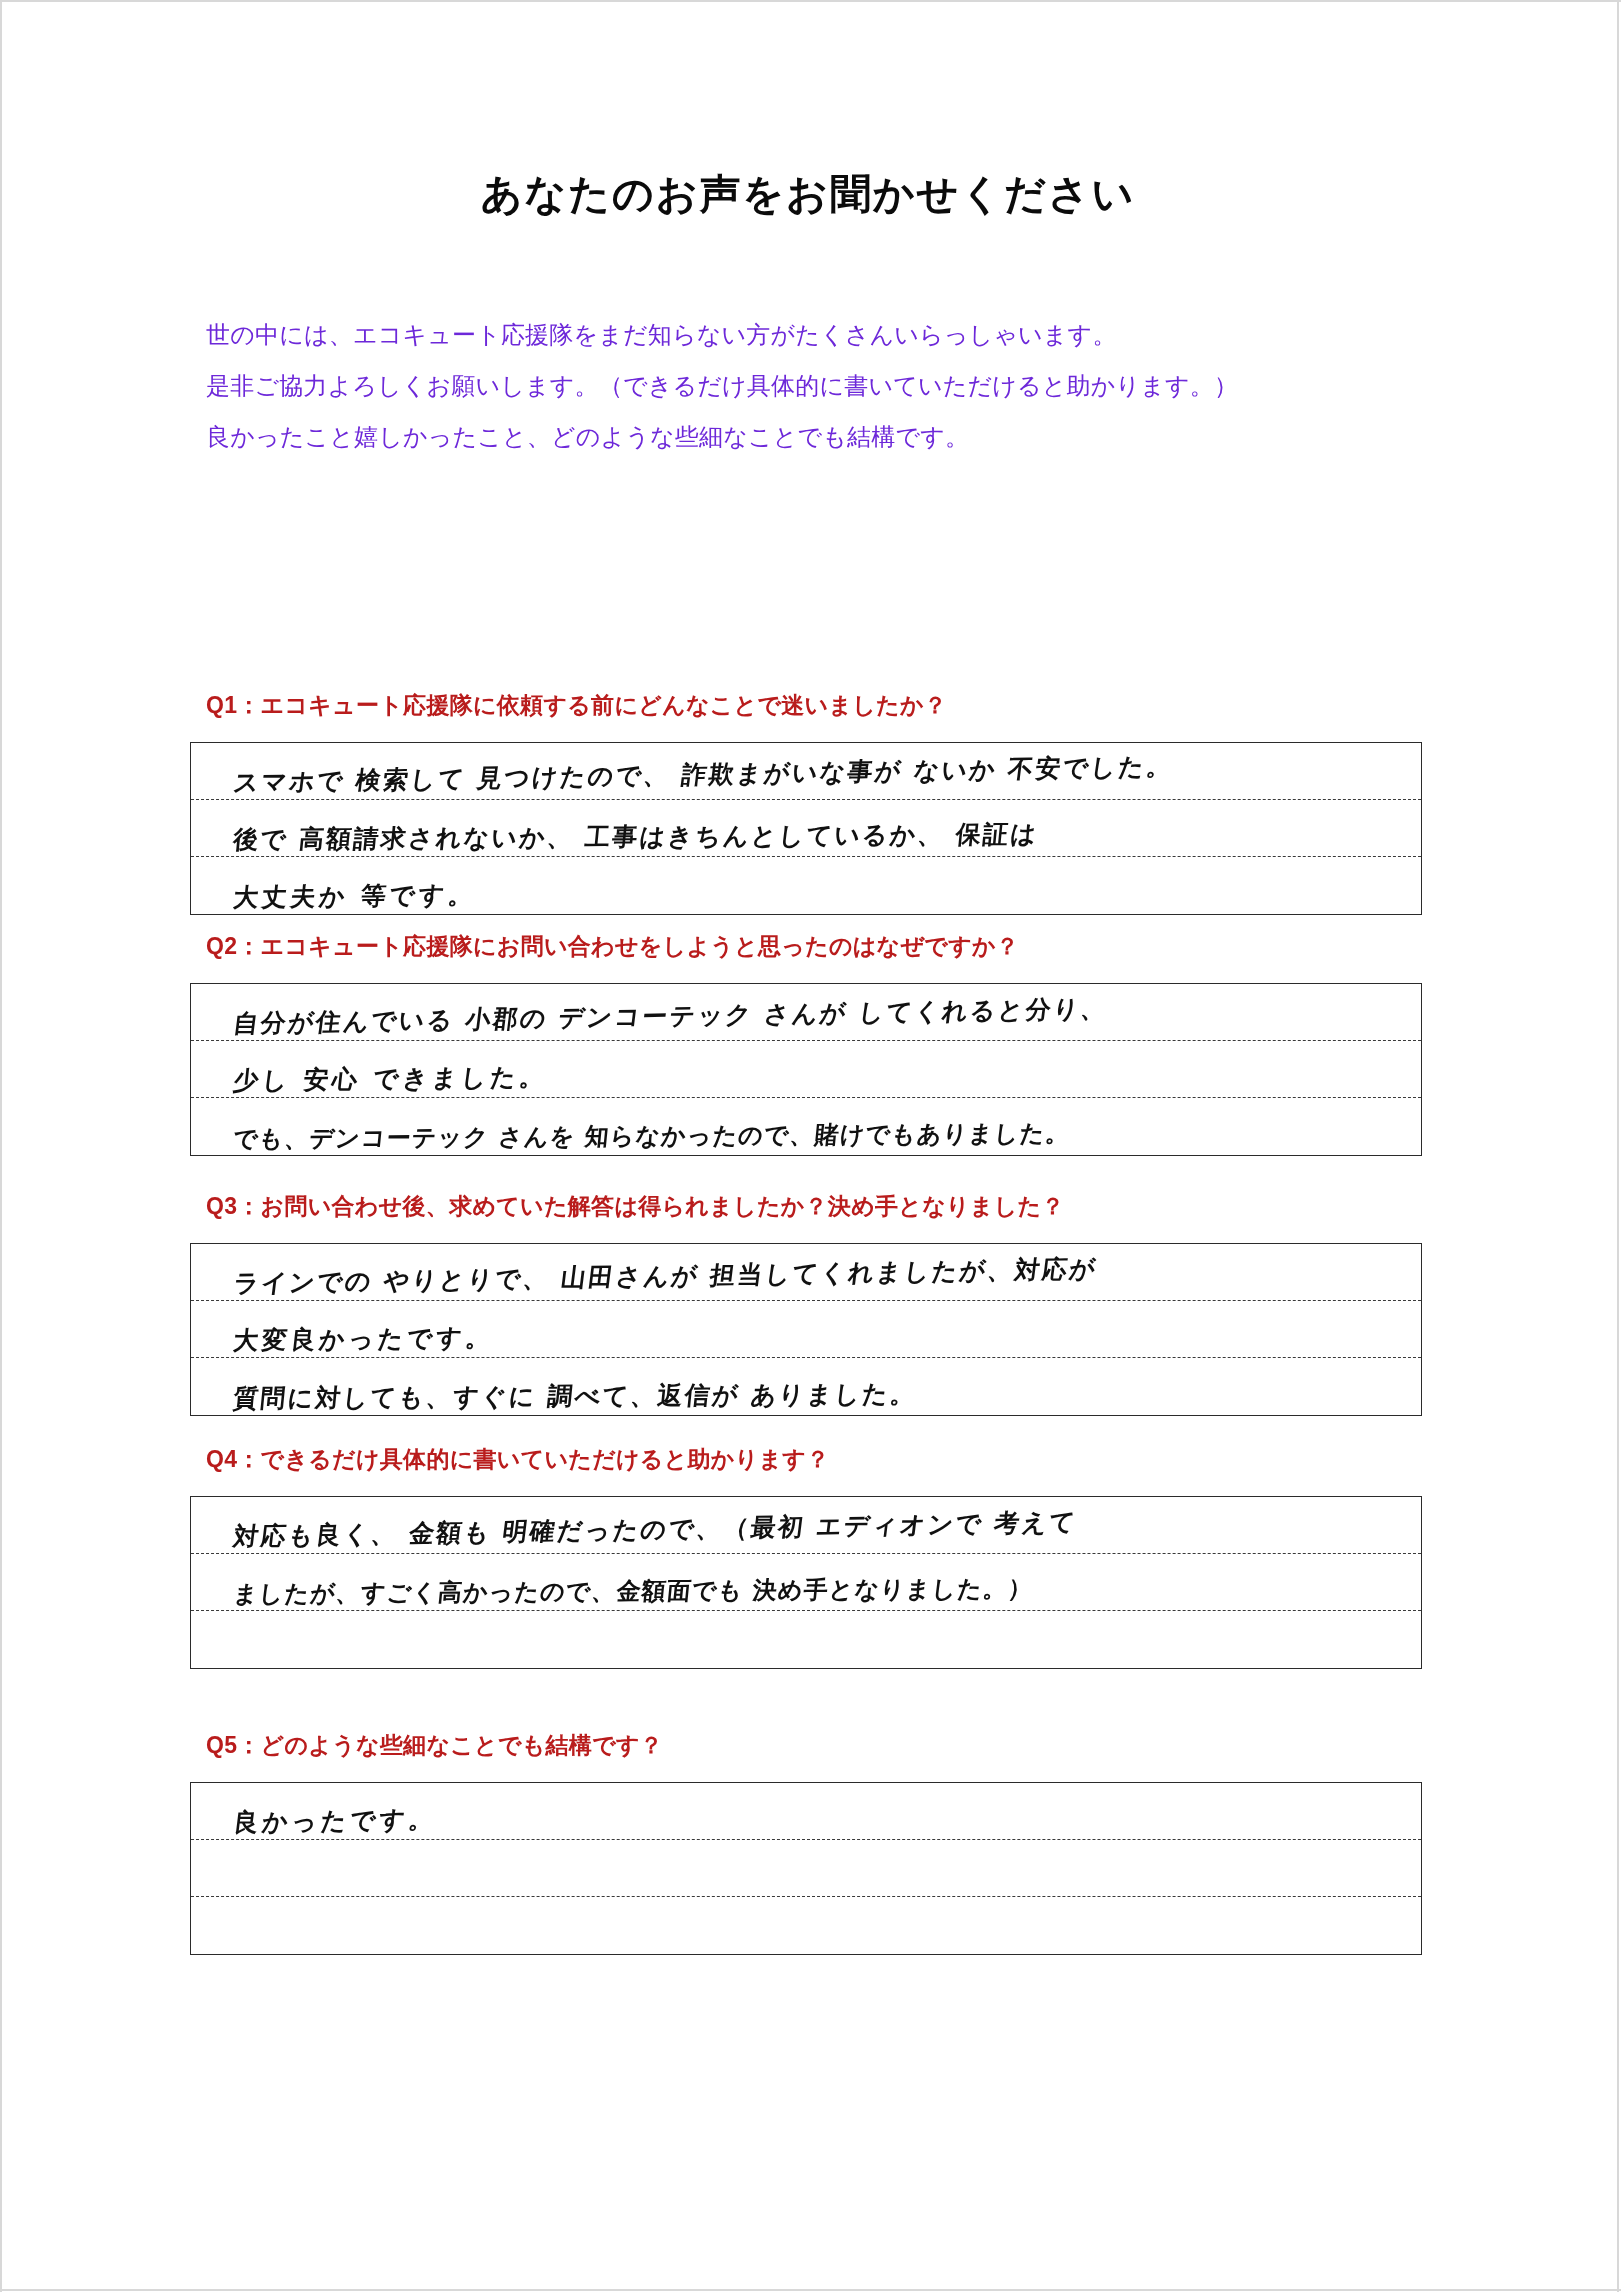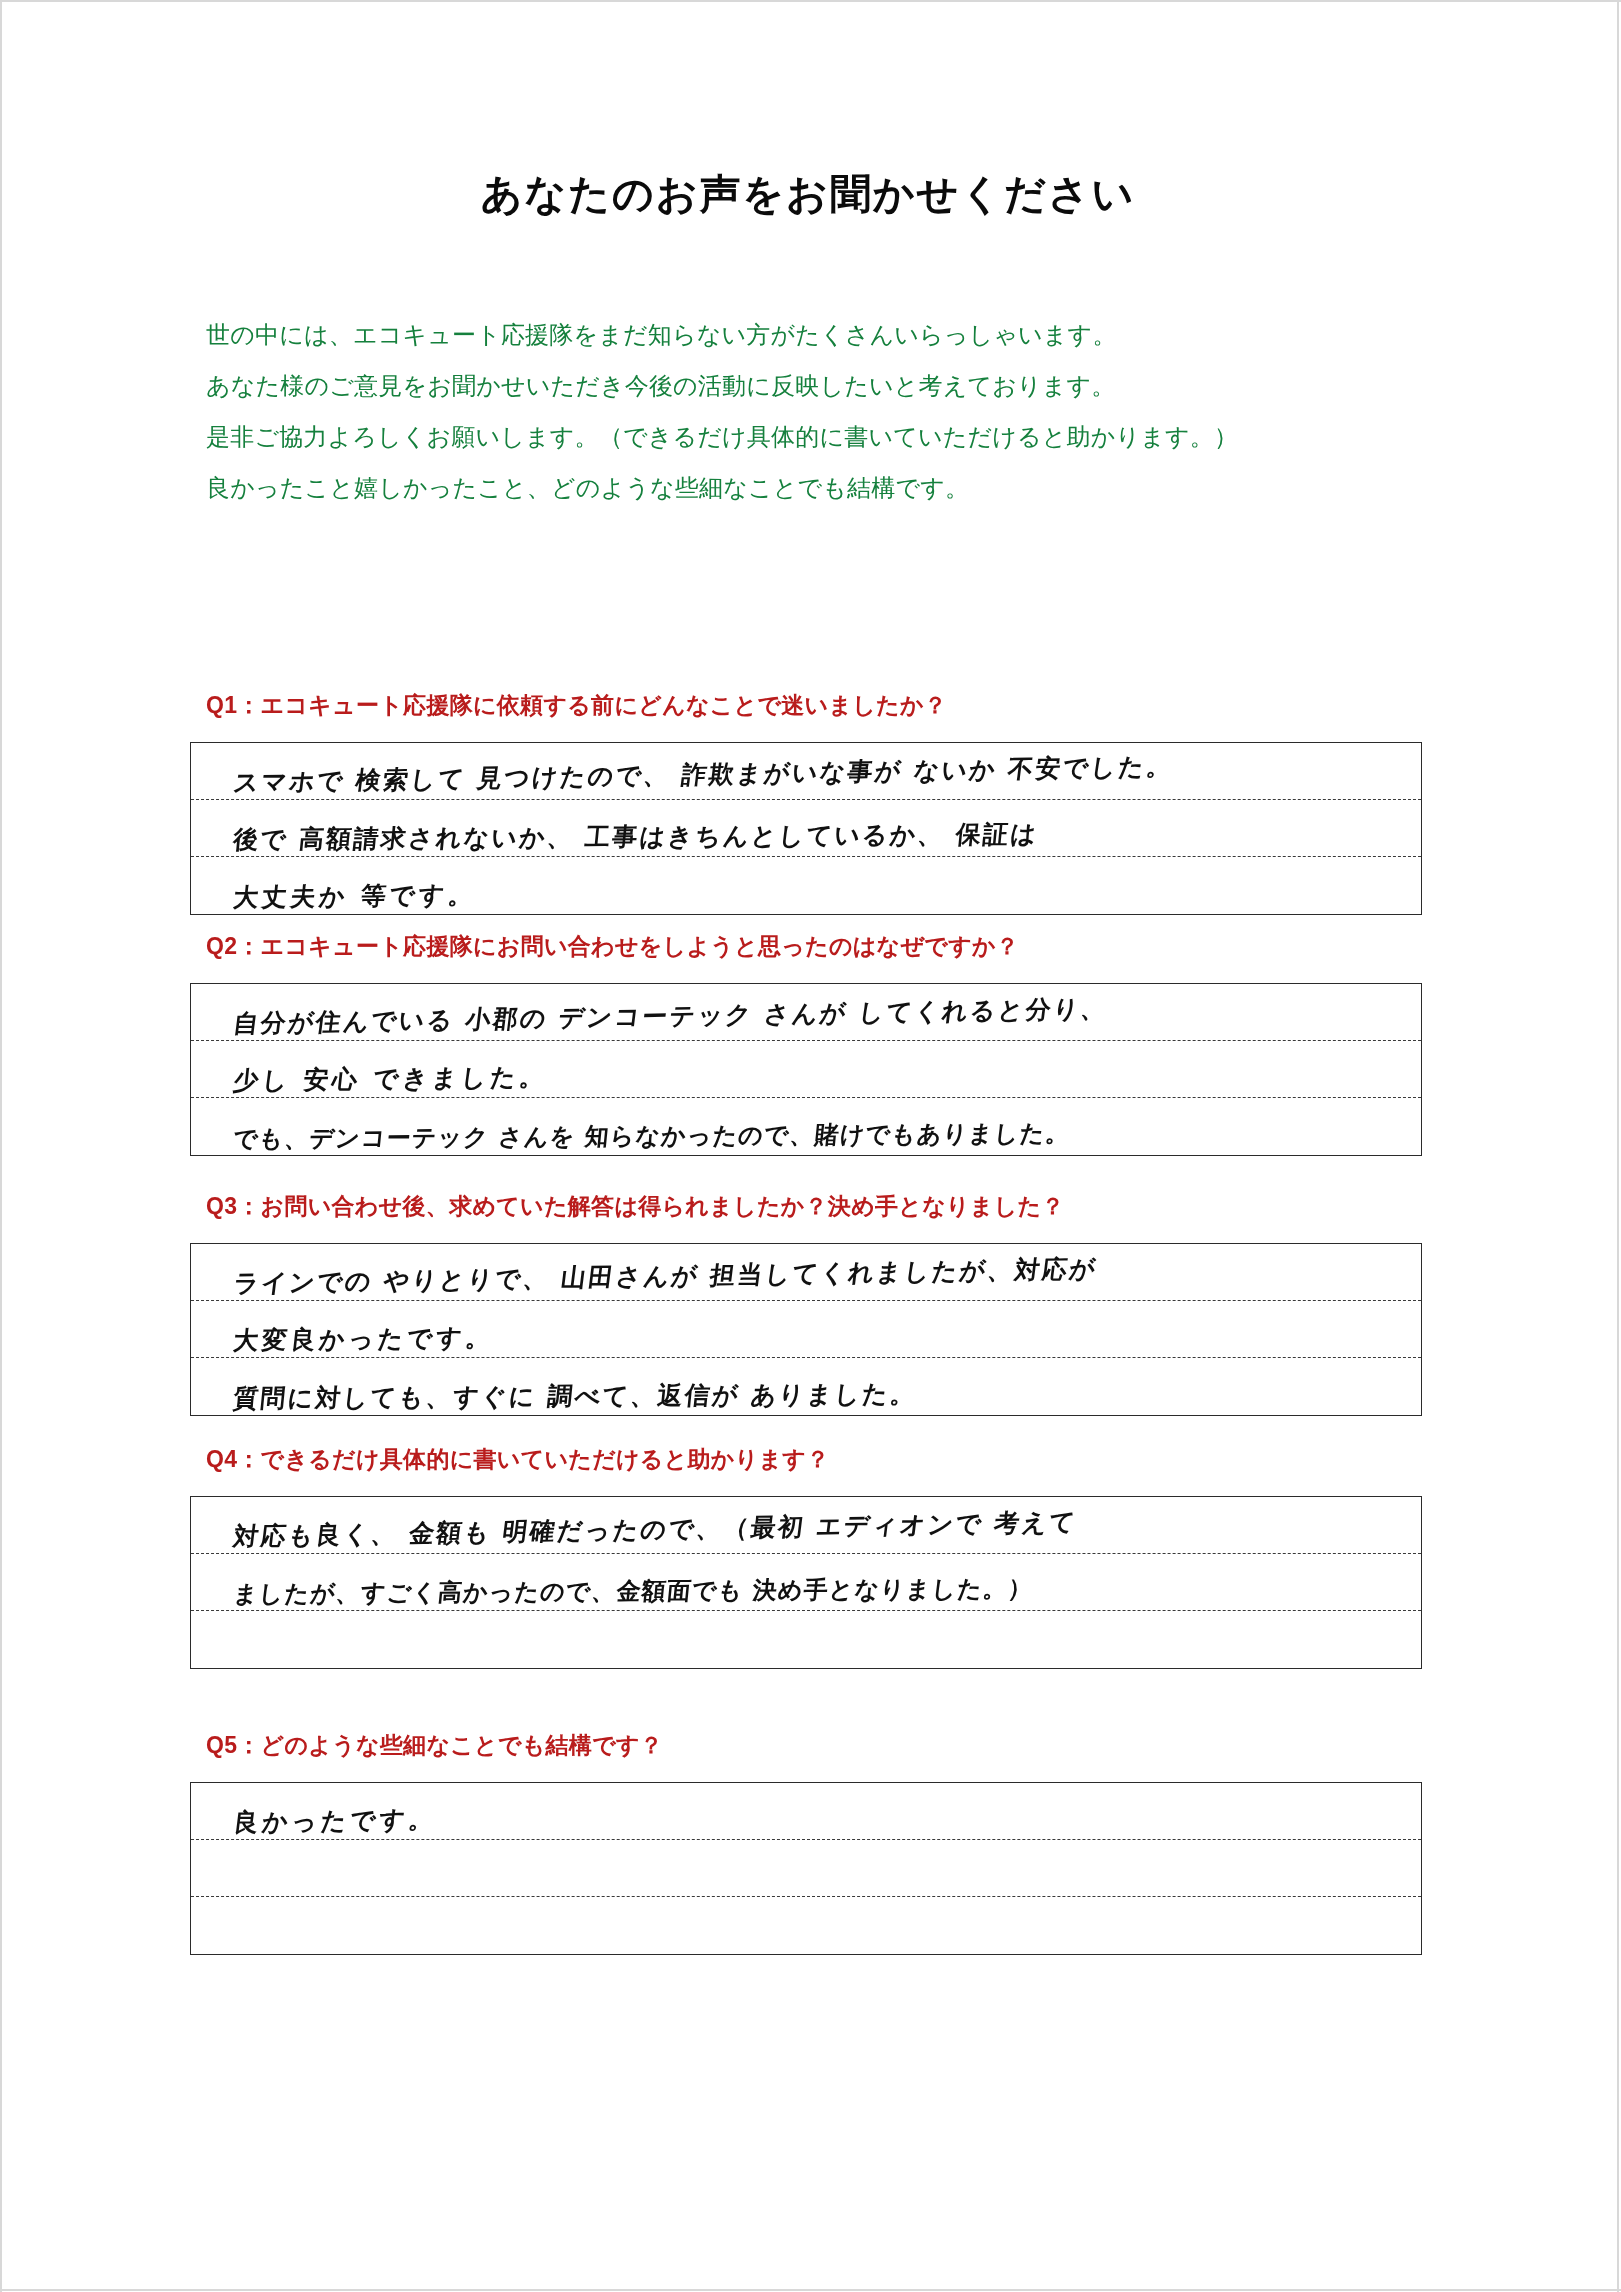--- a/index.html
+++ b/index.html
@@ -63,21 +63,21 @@
   
   .intro {
     position: absolute;
     left: 16px;
     top: 309px;
     width: 1218px;
   }
   .intro-line {
     font-size: 24px;
     line-height: 51px;
-    color: #15803d;
+    color: #6d28d9;
     white-space: nowrap;
     letter-spacing: 0.2px;
   }
 
   
   .question-block {
     position: absolute;
     left: 0;
     width: 1236px;
   }
@@ -140,21 +140,20 @@
   <div class="scan-edge-bottom"></div>
   <div class="scan-edge-left"></div>
   <div class="scan-edge-right"></div>
 
   <div class="content">
 
     <div class="doc-title">あなたのお声をお聞かせください</div>
 
     <div class="intro">
       <div class="intro-line">世の中には、エコキュート応援隊をまだ知らない方がたくさんいらっしゃいます。</div>
-      <div class="intro-line">あなた様のご意見をお聞かせいただき今後の活動に反映したいと考えております。</div>
       <div class="intro-line">是非ご協力よろしくお願いします。（できるだけ具体的に書いていただけると助かります。）</div>
       <div class="intro-line">良かったこと嬉しかったこと、どのような些細なことでも結構です。</div>
     </div>
 
     <div class="question-block" style="top:690px;">
       <div class="q-label">Q1：エコキュート応援隊に依頼する前にどんなことで迷いましたか？</div>
       <div class="answer-box" style="top:52px;">
         <div class="answer-line">
           <span class="hand shift1">スマホで 検索して 見つけたので、 詐欺まがいな事が ないか 不安でした。</span>
         </div>

